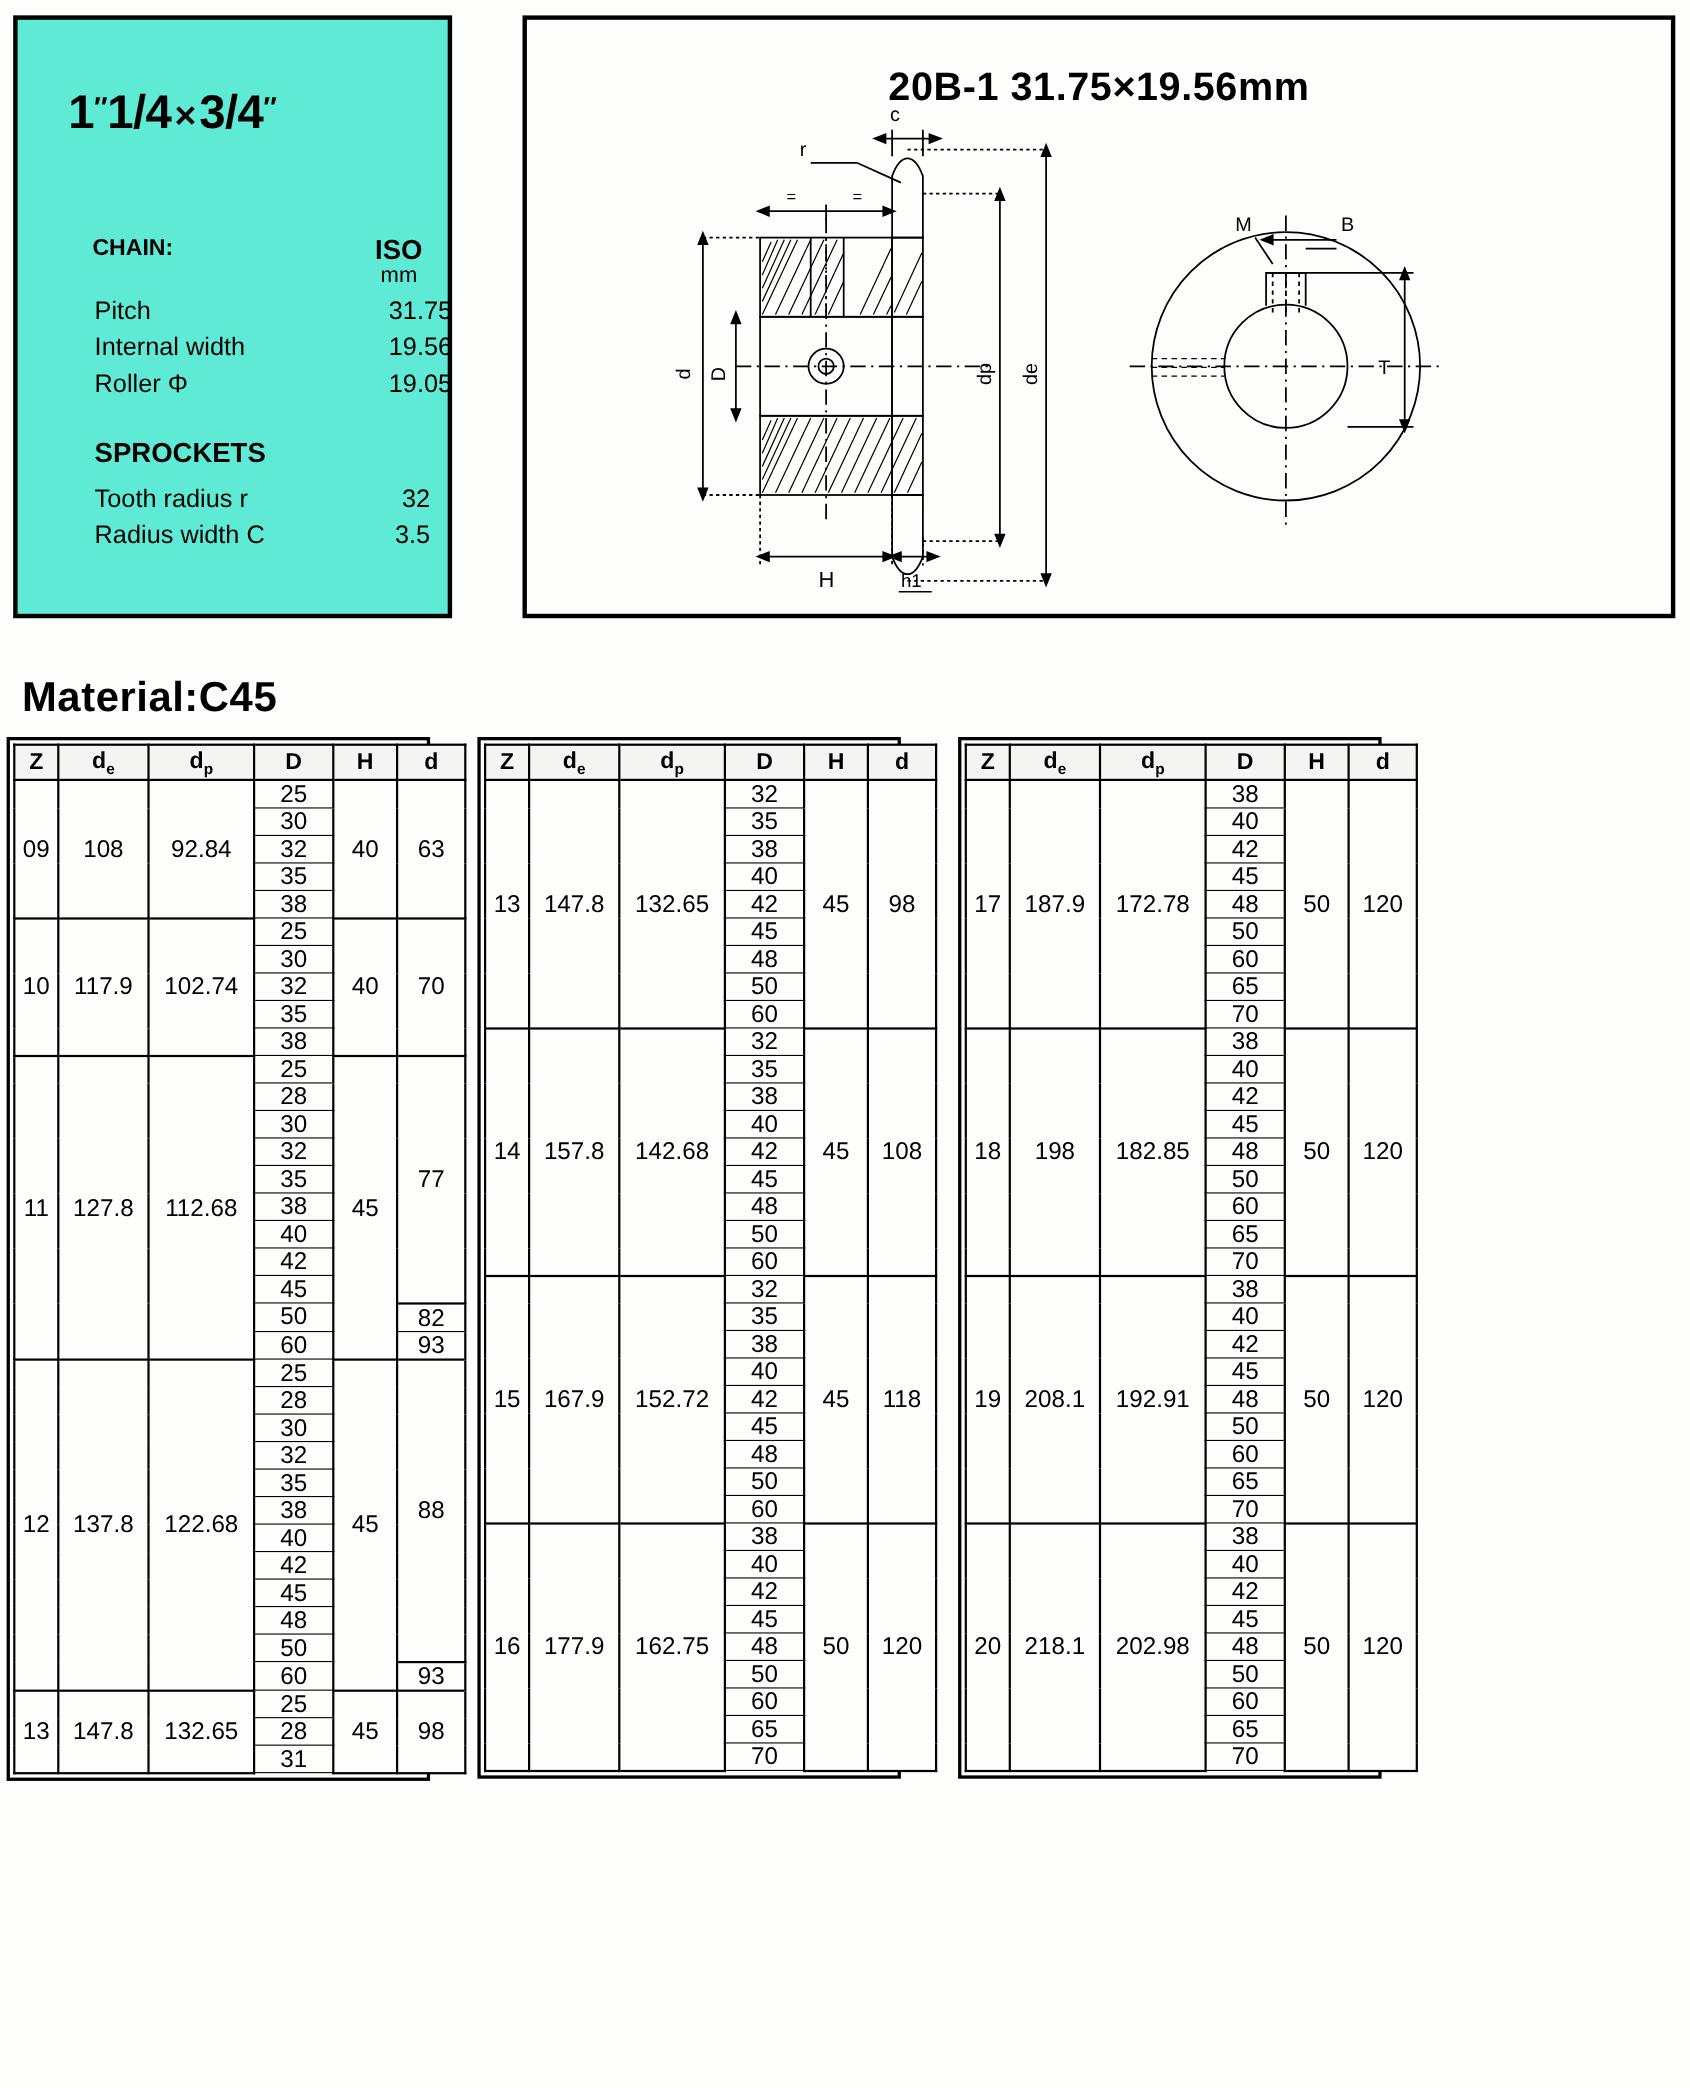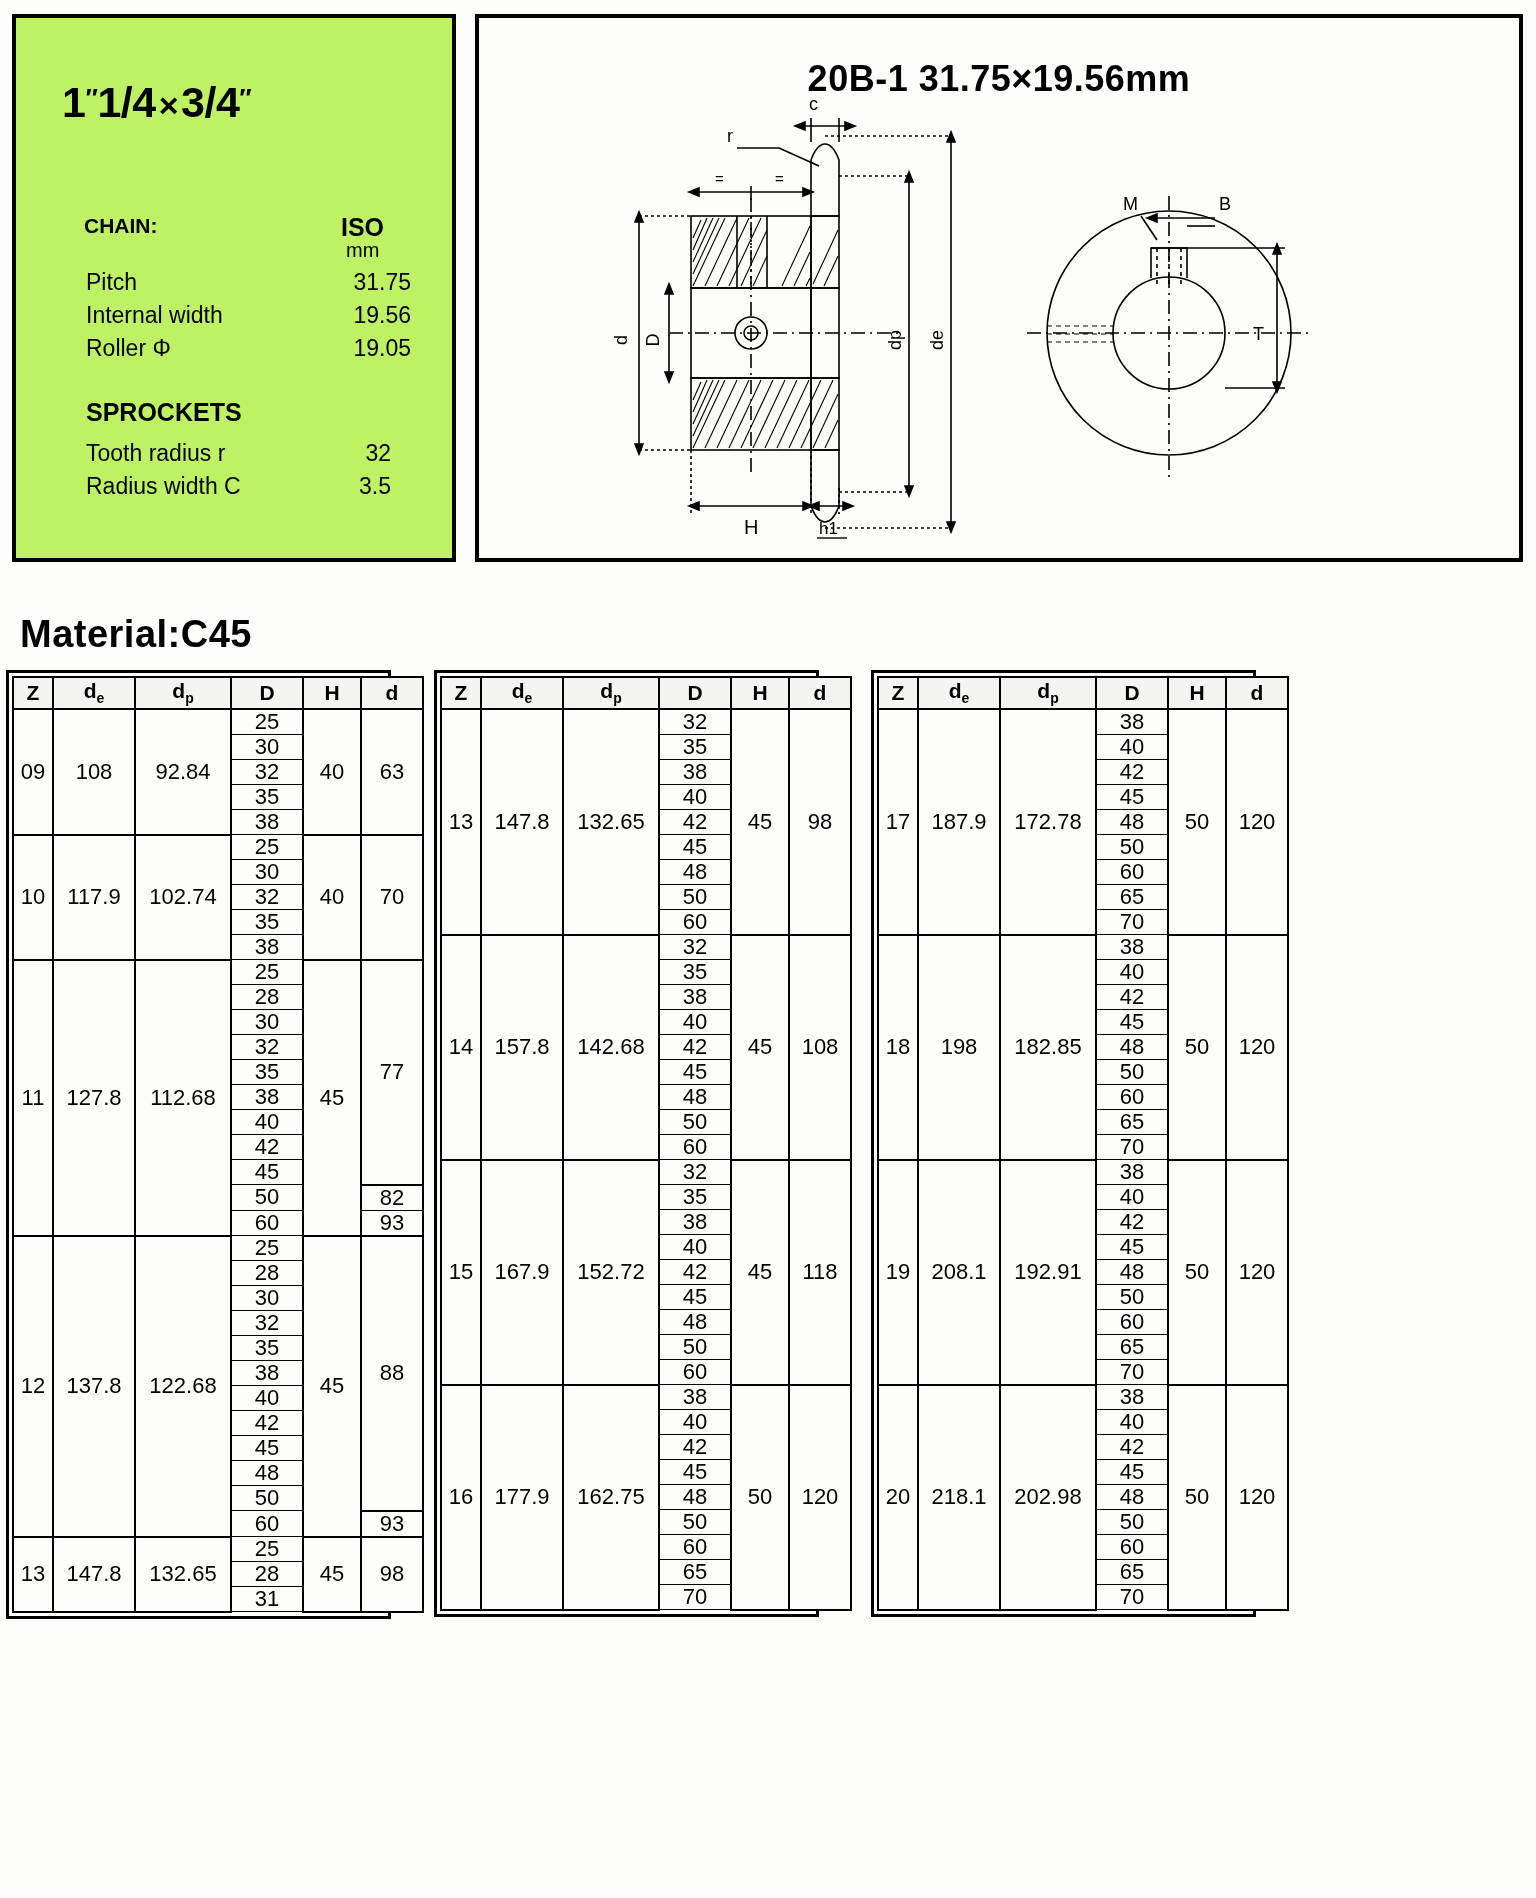--- a/index.html
+++ b/index.html
@@ -23,23 +23,23 @@
     position: absolute;
     left: 0; top: 0;
     width: 1536px;
     height: 580px;
   }
 
   
   .spec-box {
     position: absolute;
     left: 12px; top: 14px;
-    width: 444px; height: 548px;
+    width: 399px; height: 548px;
     border: 4px solid #000;
-    background: #bef264;
+    background: #5eead4;
   }
   .spec-title {
     position: absolute;
     left: 46px; top: 60px;
     font-size: 43px;
     font-weight: bold;
     letter-spacing: -0.5px;
     white-space: nowrap;
   }
   .spec-title .q { font-size: 26px; vertical-align: 10px; font-weight: bold; }

